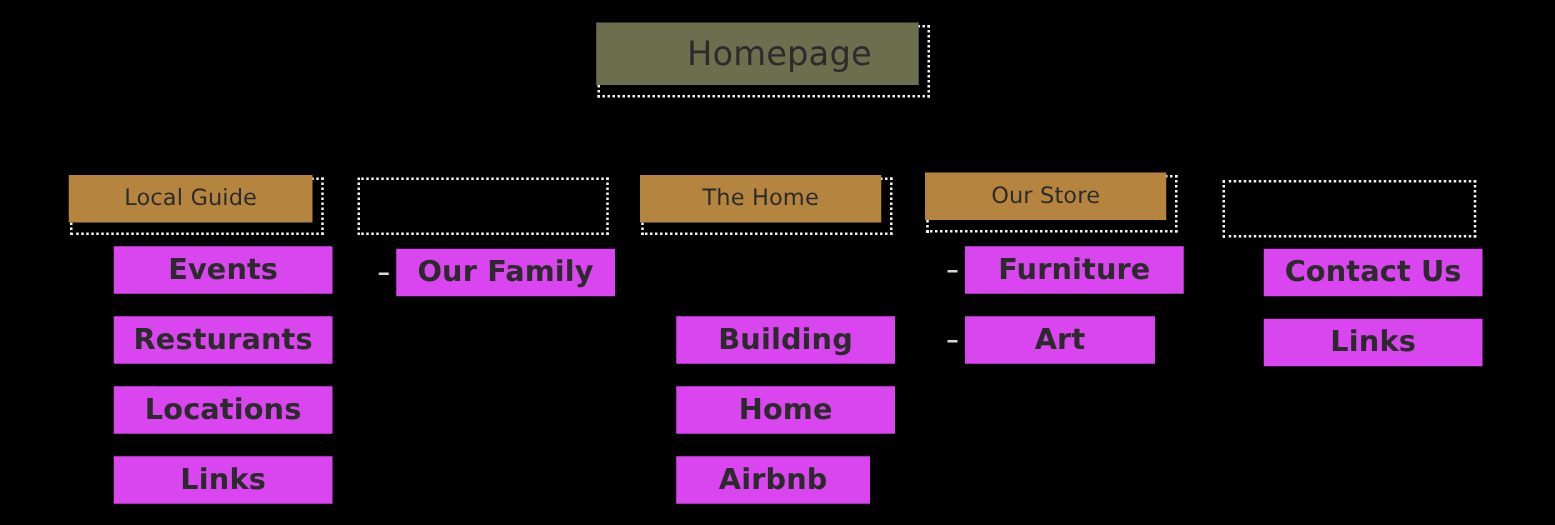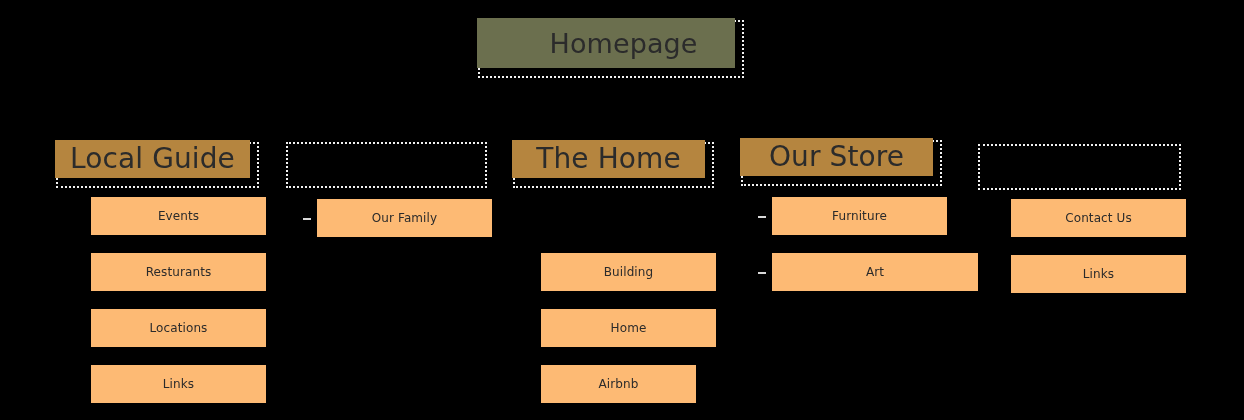--- a/index.html
+++ b/index.html
@@ -42,29 +42,29 @@
   .node.root {
     background: #6b6f4e;
     font-size: 27px;
     font-weight: 400;
     padding-left: 35px;
   }
 
   
   .node.section {
     background: #b5853f;
-    font-size: 28px;
+    font-size: 18px;
     font-weight: 400;
   }
 
   
   .node.child {
-    background: #fdba74;
-    font-size: 12px;
-    font-weight: 400;
+    background: #d946ef;
+    font-size: 23px;
+    font-weight: 700;
   }
 
   
   
   .marquee {
     position: absolute;
     box-sizing: border-box;
     border: 2px dotted #f2f2f2;
     pointer-events: none;
   }
@@ -95,17 +95,17 @@
     <div class="marquee" style="left: 513px; top: 142px; width: 201px; height: 46px; border-color: rgb(242, 242, 242);"></div>
     <div class="node section" style="left: 512px; top: 140px; width: 193px; height: 38px;">The Home</div>
     <div class="node child" style="left: 541px; top: 253px; width: 175px; height: 38px;">Building</div>
     <div class="node child" style="left: 541px; top: 309px; width: 175px; height: 38px;">Home</div>
     <div class="node child" style="left: 541px; top: 365px; width: 155px; height: 38px;">Airbnb</div>
     <div class="marquee" style="left: 741px; top: 140px; width: 201px; height: 46px; border-color: rgb(242, 242, 242);"></div>
     <div class="node section" style="left: 740px; top: 138px; width: 193px; height: 38px;">Our Store</div>
     <div class="stub" style="left: 758px; top: 216px; width: 8px;"></div>
     <div class="node child" style="left: 772px; top: 197px; width: 175px; height: 38px;">Furniture</div>
     <div class="stub" style="left: 758px; top: 272px; width: 8px;"></div>
-    <div class="node child" style="left: 772px; top: 253px; width: 206px; height: 38px; text-align: right;">Art</div>
+    <div class="node child" style="left: 772px; top: 253px; width: 152px; height: 38px; text-align: right;">Art</div>
     <div class="marquee" style="left: 978px; top: 144px; width: 203px; height: 46px; border-color: rgb(242, 242, 242);"></div>
     <div class="node child" style="left: 1011px; top: 199px; width: 175px; height: 38px;">Contact Us</div>
     <div class="node child" style="left: 1011px; top: 255px; width: 175px; height: 38px;">Links</div>
   </div>
 
 </body></html>

